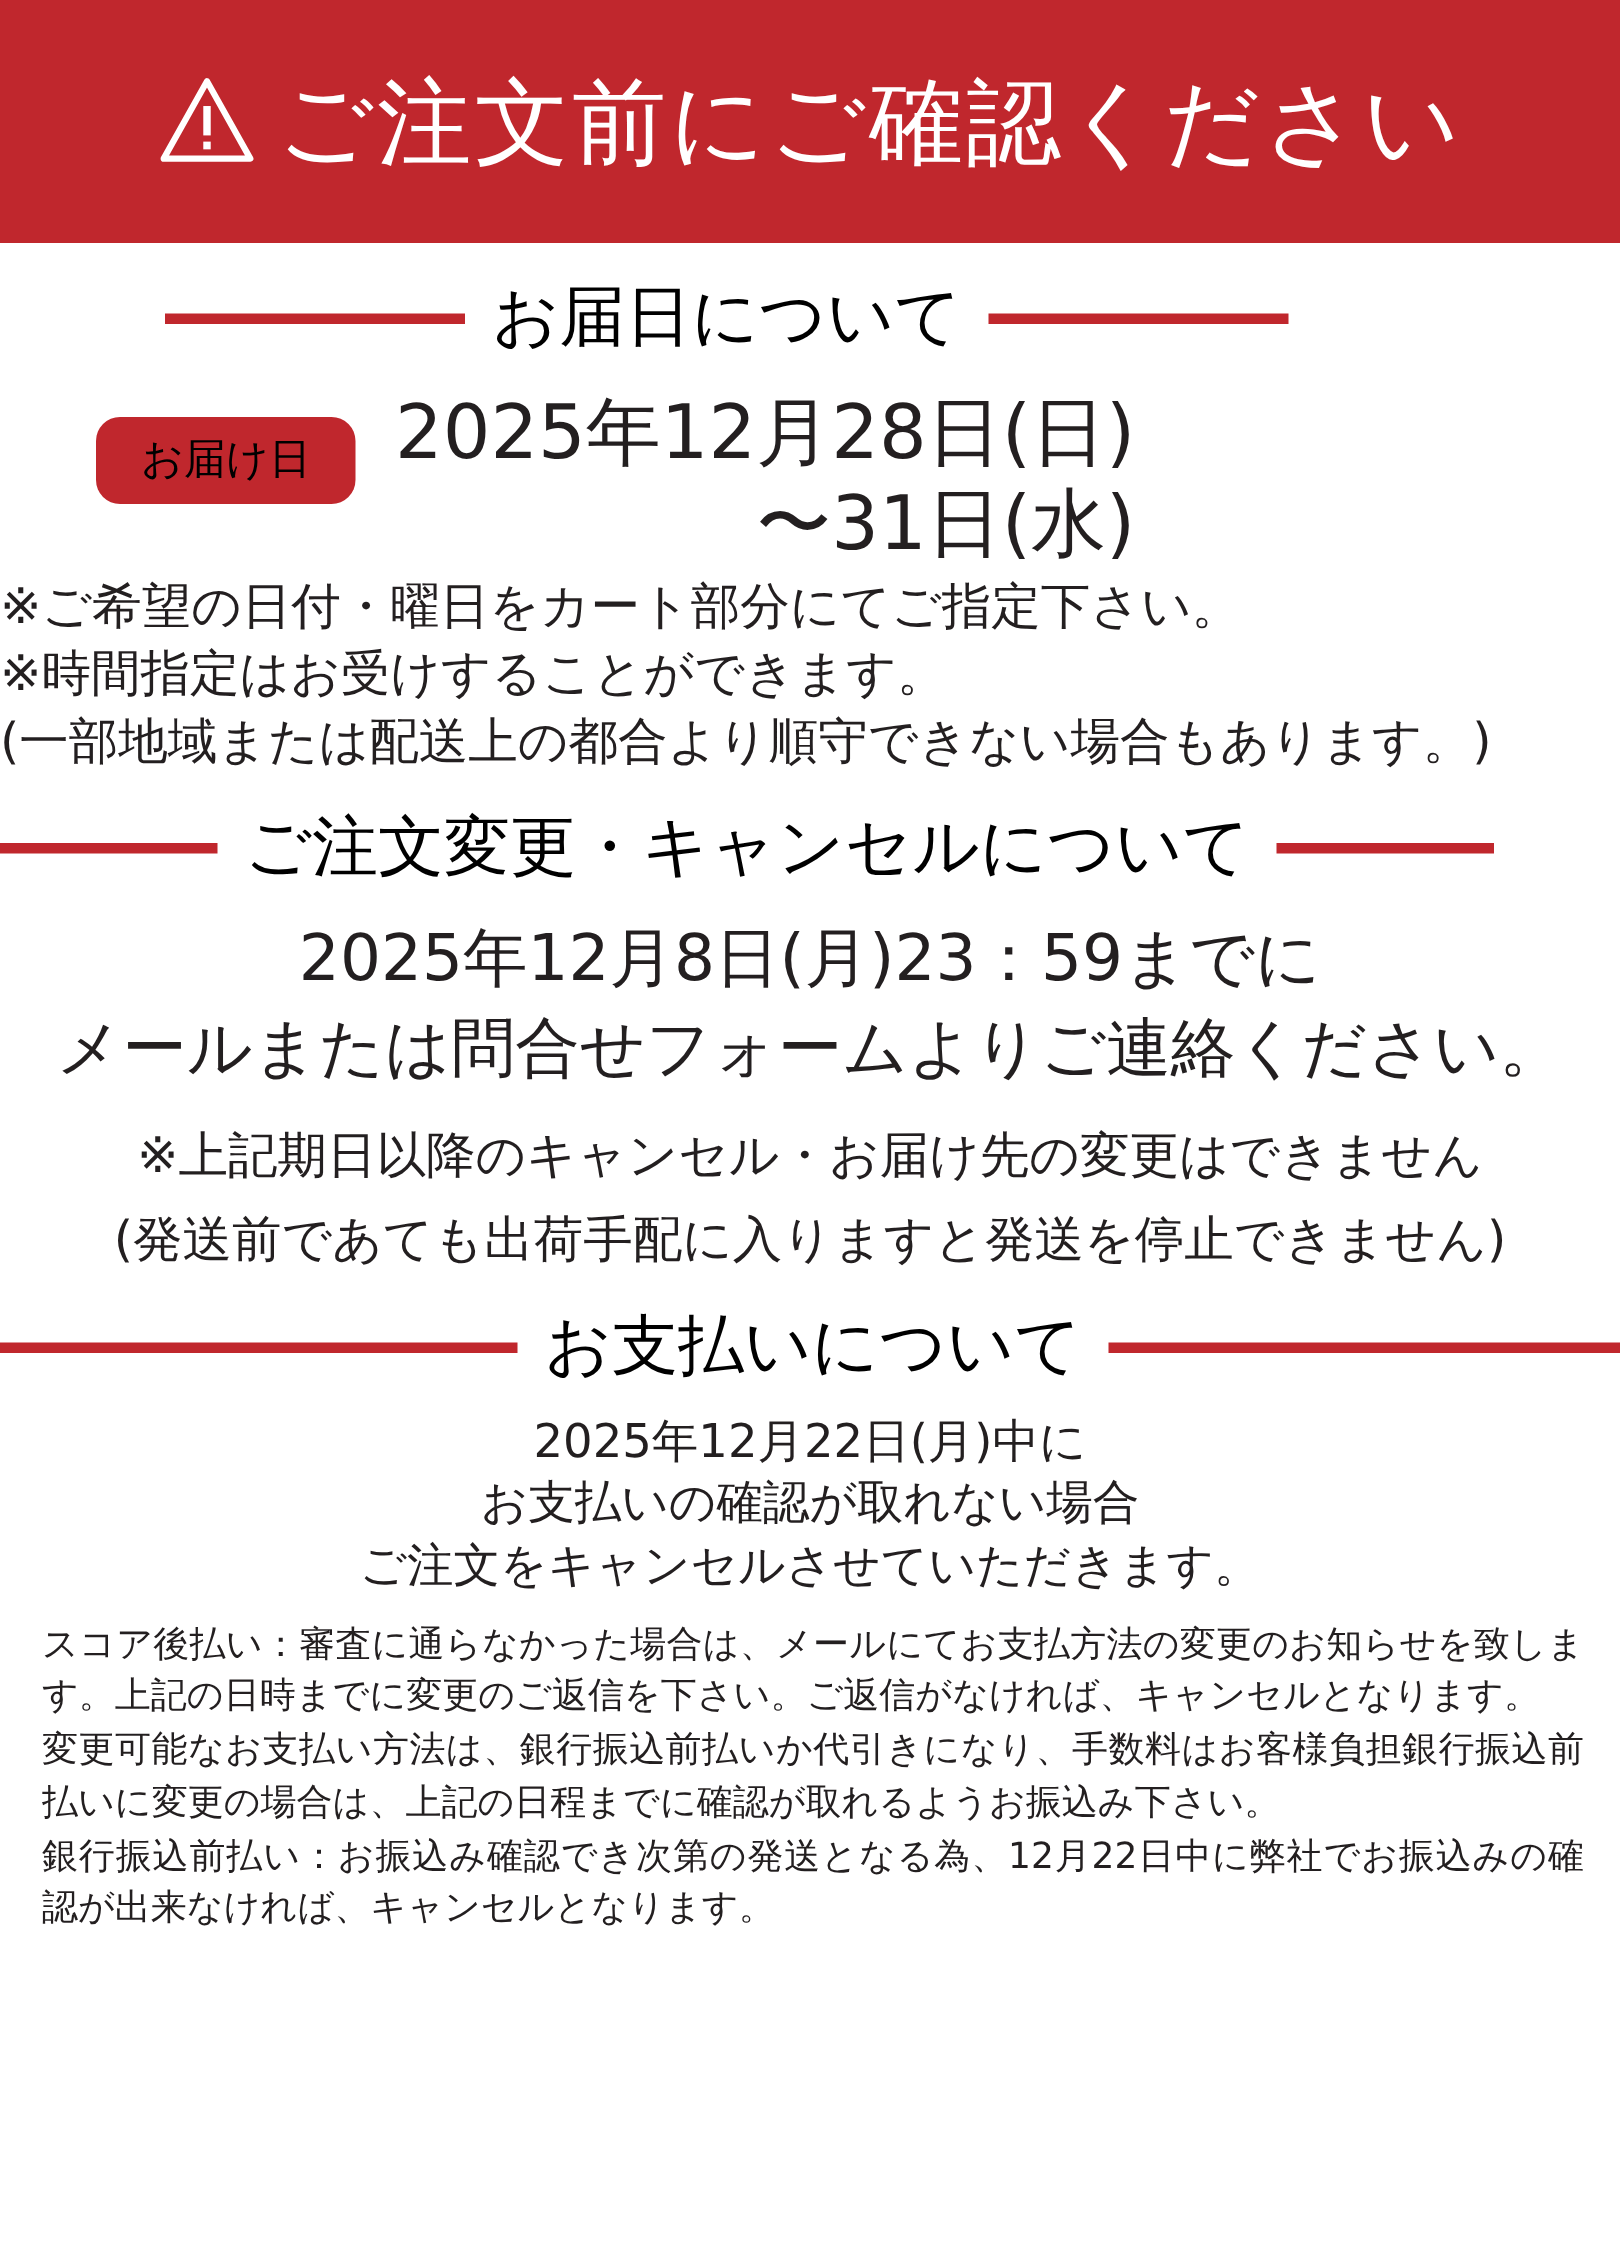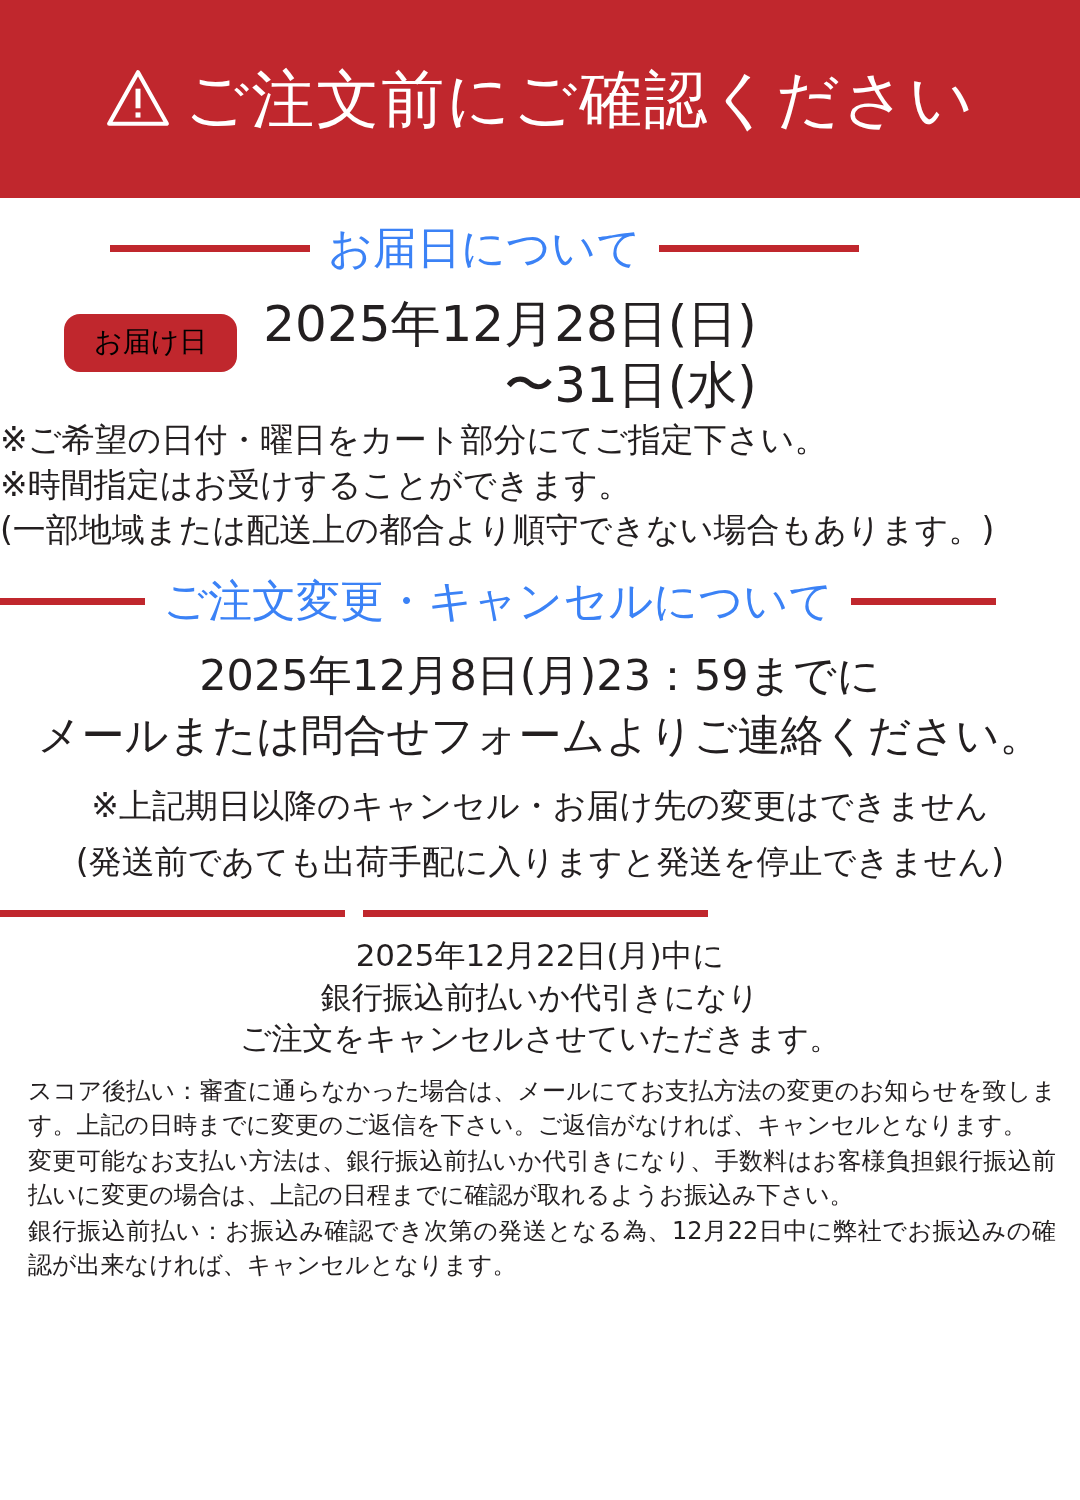--- a/index.html
+++ b/index.html
@@ -17,21 +17,21 @@
   .page {
     position: relative;
     width: 1080px;
     height: 1500px;
     box-sizing: border-box;
   }
 
   
   .banner {
     background: #c0272d;
-    height: 198px;
+    height: 162px;
     display: flex;
     align-items: center;
     justify-content: center;
     gap: 14px;
   }
   .banner-icon {
     width: 66px;
     height: 66px;
     flex: 0 0 auto;
     display: block;
@@ -52,21 +52,21 @@
     gap: 18px;
     padding: 0 0 0 0;
     margin: 0;
   }
   .sec-head .rule {
     height: 7px;
     background: #c0272d;
     flex: 1 1 auto;
   }
   .sec-head .sec-title {
-    color: #3b82f6;
+    color: #000000;
     font-size: 44px;
     font-weight: 500;
     white-space: nowrap;
     line-height: 1.1;
   }
 
   
   .sec1 {
     padding-top: 26px;
   }
@@ -204,25 +204,26 @@
     <div class="big-center">2025年12月8日(月)23：59までに</div>
     <div class="big-center" style="margin-top:3px;">メールまたは問合せフォームよりご連絡ください。</div>
 
     <div class="sub-center">※上記期日以降のキャンセル・お届け先の変更はできません</div>
     <div class="sub-center" style="margin-top:12px;">(発送前であても出荷手配に入りますと発送を停止できません)</div>
   </div>
 
   <div class="sec3">
     <div class="sec-head">
       <div class="rule rule-left"></div>
+      <div class="sec-title">お支払いについて</div>
       <div class="rule rule-right"></div>
     </div>
 
     <div class="pay-center">2025年12月22日(月)中に</div>
-    <div class="pay-center" style="margin-top:0;">銀行振込前払いか代引きになり</div>
+    <div class="pay-center" style="margin-top:0;">お支払いの確認が取れない場合</div>
     <div class="pay-center" style="margin-top:0;">ご注文をキャンセルさせていただきます。</div>
 
     <div class="fineprint">
       <p>スコア後払い：審査に通らなかった場合は、メールにてお支払方法の変更のお知らせを致します。上記の日時までに変更のご返信を下さい。ご返信がなければ、キャンセルとなります。</p>
       <p>変更可能なお支払い方法は、銀行振込前払いか代引きになり、手数料はお客様負担銀行振込前払いに変更の場合は、上記の日程までに確認が取れるようお振込み下さい。</p>
       <p>銀行振込前払い：お振込み確認でき次第の発送となる為、12月22日中に弊社でお振込みの確認が出来なければ、キャンセルとなります。</p>
     </div>
   </div>
 
 </div>

